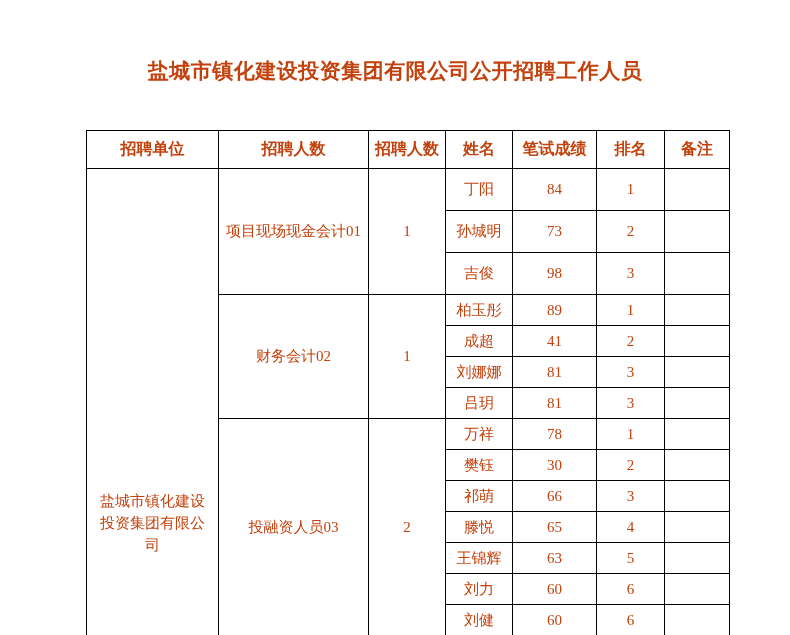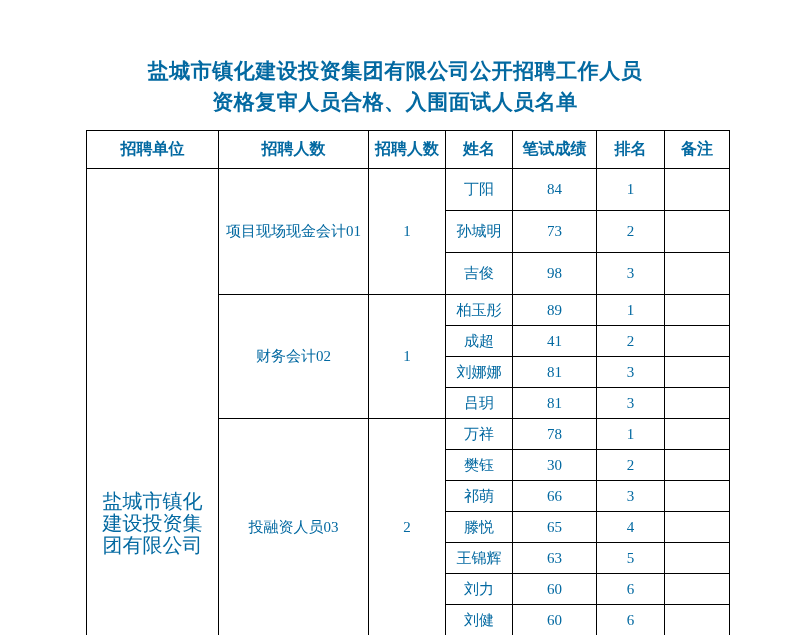--- a/index.html
+++ b/index.html
@@ -1,21 +1,21 @@
 <!DOCTYPE html>
 <html><head>
 <meta charset="utf-8">
 <style>
   html, body { margin: 0; padding: 0; }
   .page {
     position: relative;
     width: 790px;
     height: 635px;
     background: #ffffff;
-    color: #0369a1;
+    color: #c2410c;
     overflow: hidden;
   }
   .title {
     position: absolute;
     top: 55px;
     left: 0;
     width: 100%;
     text-align: center;
     font-family: "Liberation Sans", sans-serif;
     font-weight: bold;
@@ -47,31 +47,30 @@
     font-size: 16px;
   }
   .roster td { font-size: 15px; }
   tr.g0 { height: 42px; }
   tr.g1, tr.g2 { height: 31px; }
   td.unit-cell { vertical-align: top; }
   .unit-text {
     width: 112px;
     margin: 321px auto 0 auto;
     line-height: 22px;
-    font-size: 20px;
+    font-size: 15px;
     text-align: center;
   }
 </style>
 </head>
 <body>
 
 <div class="page">
   <div class="title">
     <div>盐城市镇化建设投资集团有限公司公开招聘工作人员</div>
-    <div>资格复审人员合格、入围面试人员名单</div>
   </div>
 
   <table class="roster">
     <colgroup>
       <col style="width:132px">
       <col style="width:150px">
       <col style="width:77px">
       <col style="width:67px">
       <col style="width:84px">
       <col style="width:68px">

